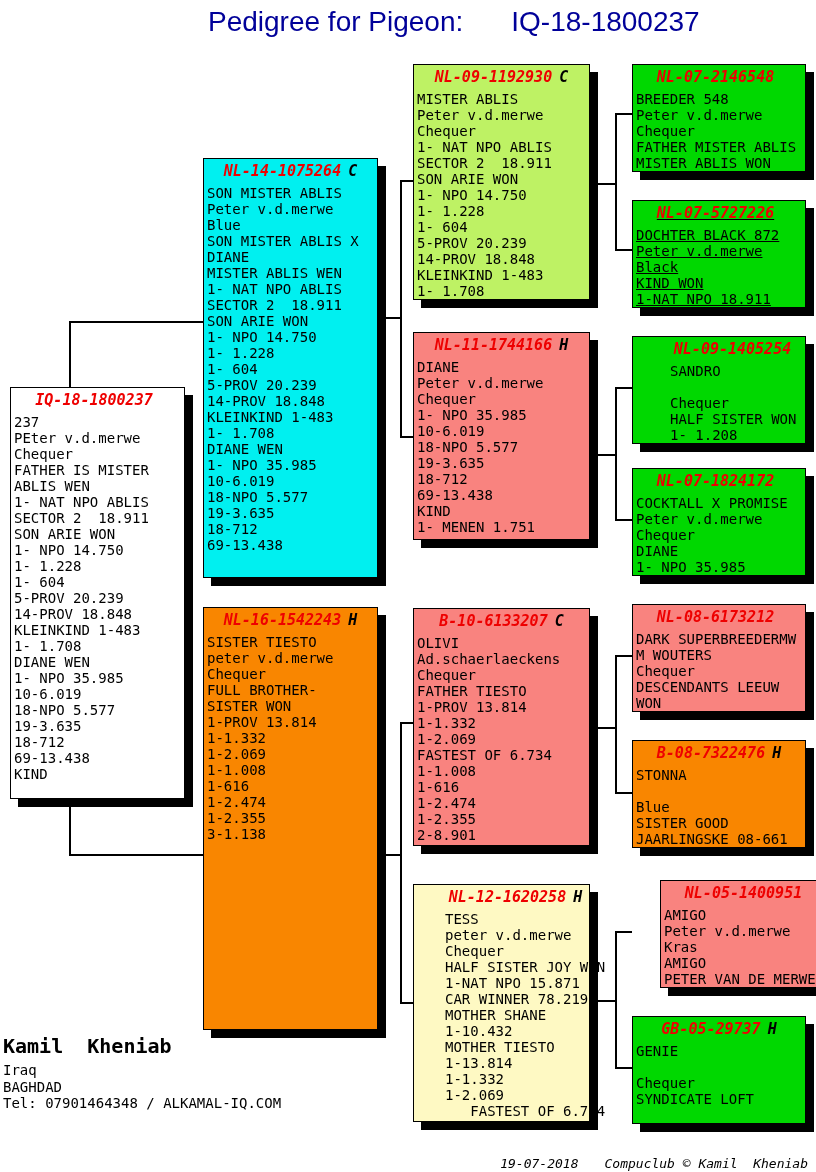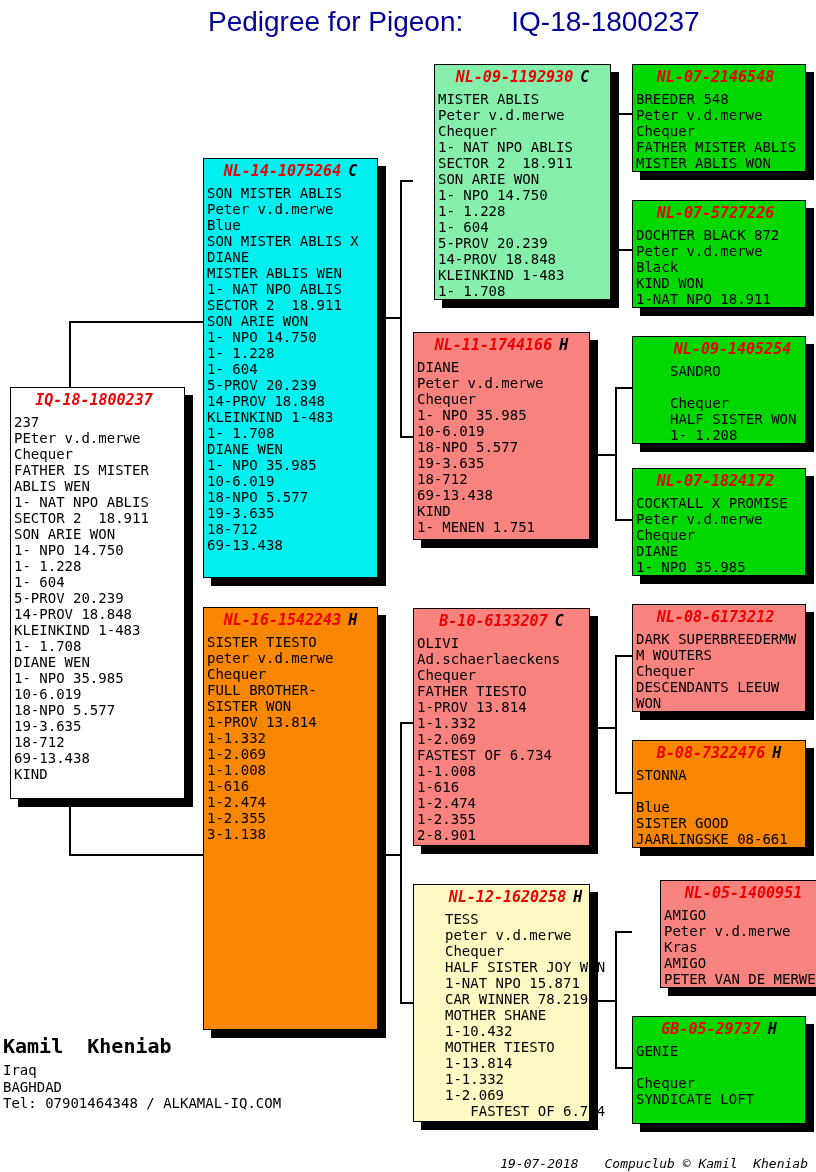--- a/index.html
+++ b/index.html
@@ -111,21 +111,21 @@
 1-PROV 13.814
 1-1.332
 1-2.069
 1-1.008
 1-616
 1-2.474
 1-2.355
 3-1.138</pre>
 </div>
 
-<div class="pbox" id="b3" style="background: #86efac; margin-left: 21px;">
+<div class="pbox" id="b3" style="background: #bef264;">
   <div class="ptitle"><span class="ring" style="color: rgb(238, 0, 0);">NL-09-1192930</span><span class="sex">C</span></div>
   <pre class="pbody">MISTER ABLIS
 Peter v.d.merwe
 Chequer
 1- NAT NPO ABLIS
 SECTOR 2  18.911
 SON ARIE WON
 1- NPO 14.750
 1- 1.228
 1- 604
@@ -186,21 +186,21 @@
 
 <div class="pbox" id="b7" style="background: rgb(0, 216, 0);">
   <div class="ptitle"><span class="ring" style="color: rgb(238, 0, 0);">NL-07-2146548</span><span class="sex"></span></div>
   <pre class="pbody">BREEDER 548
 Peter v.d.merwe
 Chequer
 FATHER MISTER ABLIS
 MISTER ABLIS WON</pre>
 </div>
 
-<div class="pbox" id="b8" style="background: rgb(0, 216, 0);">
+<div class="pbox" id="b8" style="background: rgb(0, 216, 0); text-decoration: underline;">
   <div class="ptitle"><span class="ring" style="color: rgb(238, 0, 0);">NL-07-5727226</span><span class="sex"></span></div>
   <pre class="pbody">DOCHTER BLACK 872
 Peter v.d.merwe
 Black
 KIND WON
 1-NAT NPO 18.911</pre>
 </div>
 
 <div class="pbox" id="b9" style="background: rgb(0, 216, 0); padding-left: 34px;">
   <div class="ptitle"><span class="ring" style="color: rgb(238, 0, 0);">NL-09-1405254</span><span class="sex"></span></div>

